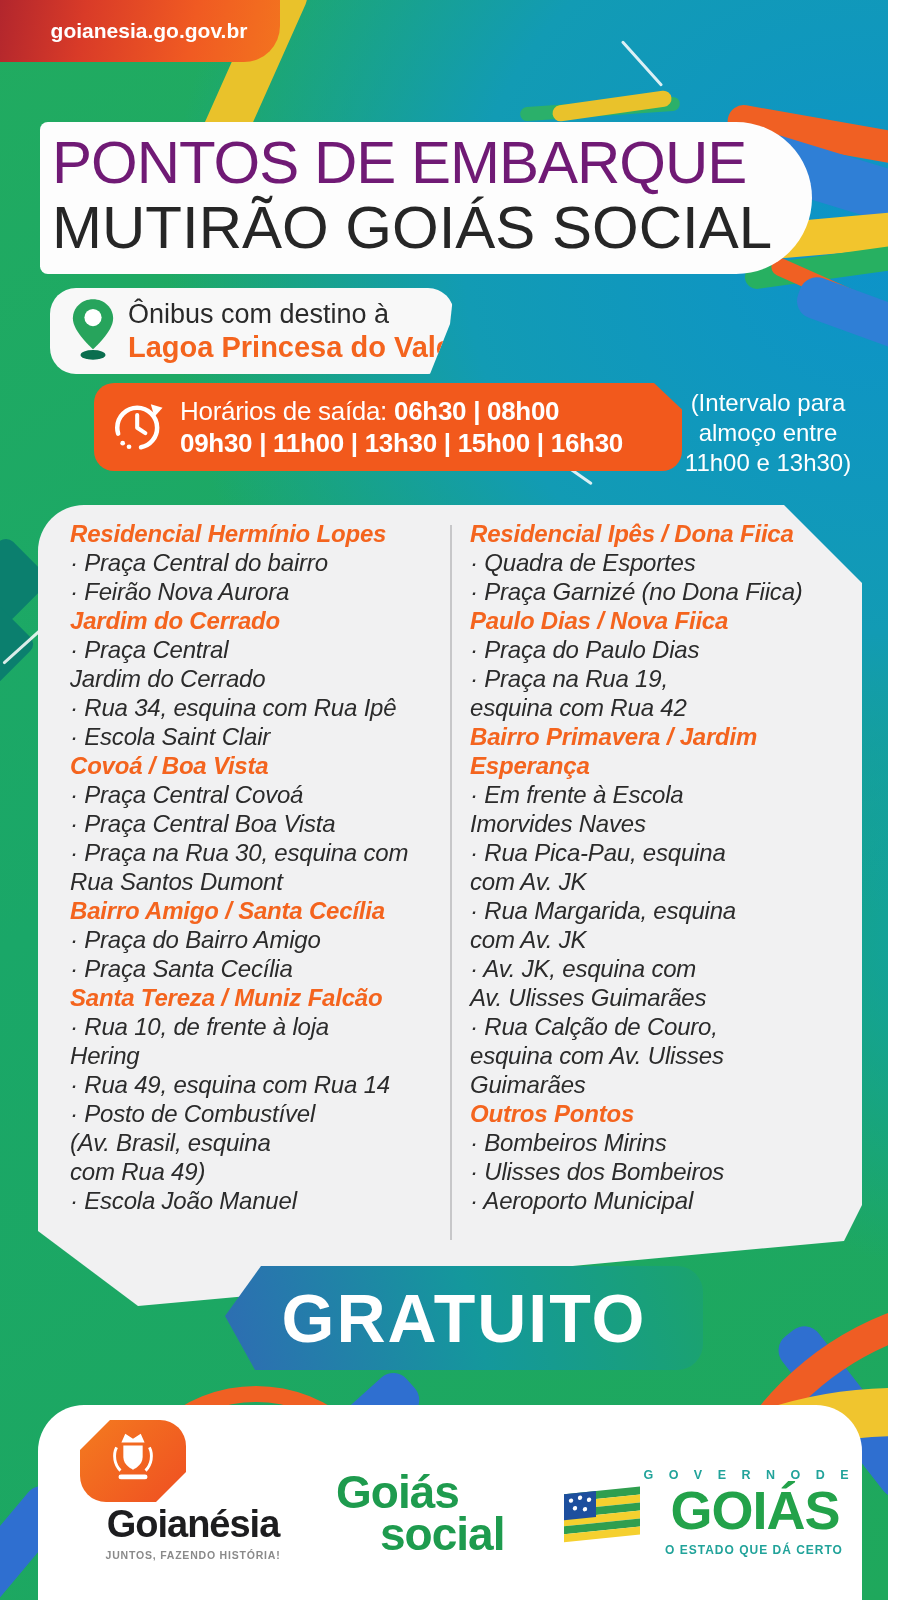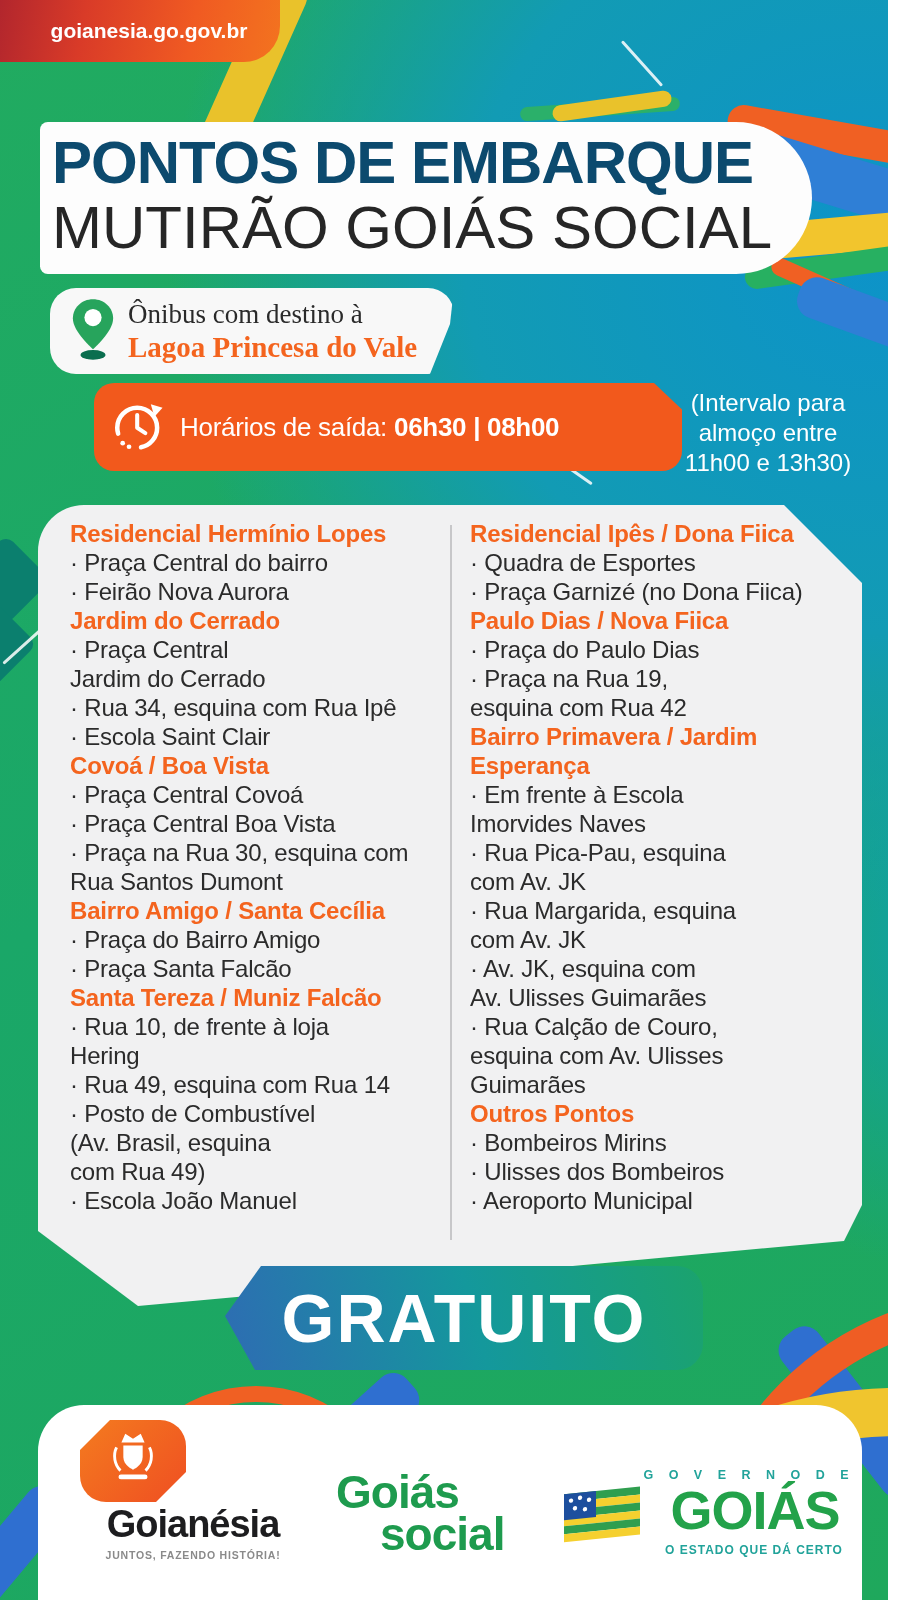--- a/index.html
+++ b/index.html
@@ -15,43 +15,43 @@
   .line{position:absolute;background:rgba(255,255,255,.85);height:3px;border-radius:2px;z-index:1;}
   .arc{position:absolute;border-radius:50%;z-index:1;background:transparent;}
   
   .url-pill{left:0;top:0;width:262px;height:62px;z-index:2;
     background:linear-gradient(100deg,#b2262d 0%,#d93b28 30%,#f05a22 68%,#f3731f 100%);
     border-radius:0 0 36px 0;display:flex;align-items:center;justify-content:center;
     color:#fff;font-weight:bold;font-size:21px;padding-left:18px;}
   
   .title-card{left:40px;top:122px;width:772px;height:152px;background:#fdfdfd;z-index:2;
     border-radius:8px 78px 78px 8px;padding:8px 0 0 12px;box-sizing:border-box;}
-  .title-l1{color:#0c4a6e;font-weight:700;font-size:60px;letter-spacing:-1px;line-height:66px;}
+  .title-l1{color:#701a75;font-weight:400;font-size:60px;letter-spacing:-1px;line-height:66px;}
   .title-l2{color:#262626;font-weight:300;font-size:60px;letter-spacing:0;line-height:64px;}
   
   .dest-pill{left:50px;top:288px;width:404px;height:86px;background:#f8f8f8;z-index:2;
     border-radius:26px;display:flex;align-items:center;gap:12px;padding-left:20px;box-sizing:border-box;
     clip-path:polygon(0 0,100% 0,calc(100% - 4px) 42%,calc(100% - 24px) 100%,0 100%);}
-  .dest-text{display:flex;flex-direction:column;font-family:Liberation Serif, serif;}
+  .dest-text{display:flex;flex-direction:column;}
   .dest-l1{color:#2a2a2a;font-size:27px;font-weight:500;line-height:32px;}
   .dest-l2{color:#f4641e;font-size:29px;font-weight:800;line-height:34px;}
   
   .sched-bar{left:50px;top:383px;width:588px;height:88px;background:#f2591c;z-index:2;
     border-radius:20px;display:flex;align-items:center;gap:12px;padding-left:16px;box-sizing:border-box;
     clip-path:polygon(0 0,calc(100% - 28px) 0,100% 30%,100% 100%,0 100%);margin-left:44px;}
   .sched-text{color:#fff;font-size:26px;line-height:32px;letter-spacing:-0.3px;}
   .sched-prefix{font-weight:500;}
   .sched-times{font-weight:800;}
   .interval{left:646px;top:388px;width:244px;text-align:center;color:#fff;z-index:2;
     font-size:24px;font-weight:500;line-height:30px;}
   
   .stops-card{left:38px;top:505px;width:824px;height:801px;background:#f1f1f2;z-index:2;
     border-radius:46px;
     clip-path:polygon(0 0,746px 0,824px 78px,824px 700px,806px 736px,100px 801px,0 726px);}
-  .col{position:absolute;top:14px;font-size:24px;line-height:29px;letter-spacing:-0.2px;color:#2b2b2b;}
+  .col{position:absolute;top:14px;font-size:24px;line-height:29px;letter-spacing:-0.2px;color:#2b2b2b;font-style:italic;}
   .col-left{left:32px;width:378px;}
   .col-right{left:432px;width:382px;}
   .stop-heading{color:#f4641e;font-weight:800;white-space:pre-line;}
   .stop-item{white-space:pre-line;}
   .divider{position:absolute;left:412px;top:20px;width:2px;height:715px;background:#c7c7c9;}
   
   .free-banner{left:225px;top:1266px;width:478px;height:104px;z-index:3;
     background:linear-gradient(75deg,#2e6cb3 0%,#14989c 52%,#1ba36d 100%);
     border-radius:26px;display:flex;align-items:center;justify-content:center;
     clip-path:polygon(36px 0,100% 0,100% 100%,30px 100%,0 48%);
@@ -134,20 +134,21 @@
         <circle cx="30" cy="35" r="22" fill="none" stroke="#ffffff" stroke-width="5" stroke-dasharray="106 32" stroke-dashoffset="-62" stroke-linecap="round"></circle>
         <path d="M30 35 L30 21 M30 35 L39 41" stroke="#ffffff" stroke-width="4.5" stroke-linecap="round"></path>
         <path d="M45 9 L58 13 L49 23 Z" fill="#ffffff"></path>
         <circle cx="14" cy="52" r="2.6" fill="#ffffff"></circle>
         <circle cx="21" cy="56" r="2.6" fill="#ffffff"></circle>
       </svg>
     </span>
     <span class="sched-text">
       <span class="sched-prefix">Horários de saída:</span>
       <span class="sched-times">06h30 | 08h00</span><br>
+      <span class="sched-times">09h30 | 11h00 | 13h30 | 15h00 | 16h30</span>
     </span>
   </div>
 
   <div class="abs interval">
     <div>(Intervalo para</div>
     <div>almoço entre</div>
     <div>11h00 e 13h30)</div>
   </div>
 
   <div class="abs stops-card">
@@ -160,21 +161,21 @@
 Jardim do Cerrado</div>
         <div class="stop-item">· Rua 34, esquina com Rua Ipê</div>
         <div class="stop-item">· Escola Saint Clair</div>
         <div class="stop-heading">Covoá / Boa Vista</div>
         <div class="stop-item">· Praça Central Covoá</div>
         <div class="stop-item">· Praça Central Boa Vista</div>
         <div class="stop-item">· Praça na Rua 30, esquina com
 Rua Santos Dumont</div>
         <div class="stop-heading">Bairro Amigo / Santa Cecília</div>
         <div class="stop-item">· Praça do Bairro Amigo</div>
-        <div class="stop-item">· Praça Santa Falcão</div>
+        <div class="stop-item">· Praça Santa Cecília</div>
         <div class="stop-heading">Santa Tereza / Muniz Falcão</div>
         <div class="stop-item">· Rua 10, de frente à loja
 Hering</div>
         <div class="stop-item">· Rua 49, esquina com Rua 14</div>
         <div class="stop-item">· Posto de Combustível
 (Av. Brasil, esquina
 com Rua 49)</div>
         <div class="stop-item">· Escola João Manuel</div>
       </div>
     <div class="divider"></div>

